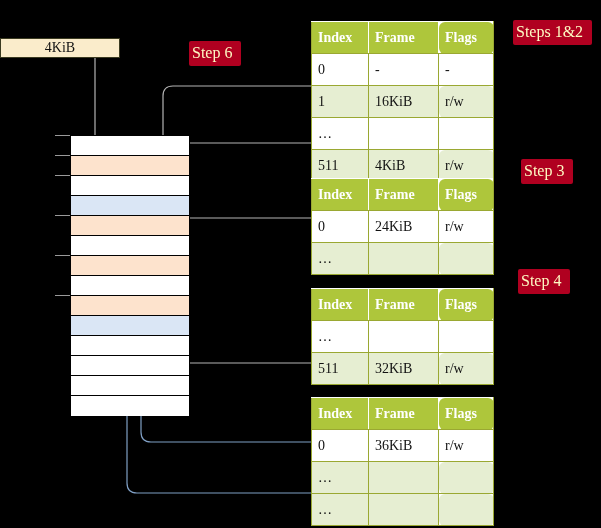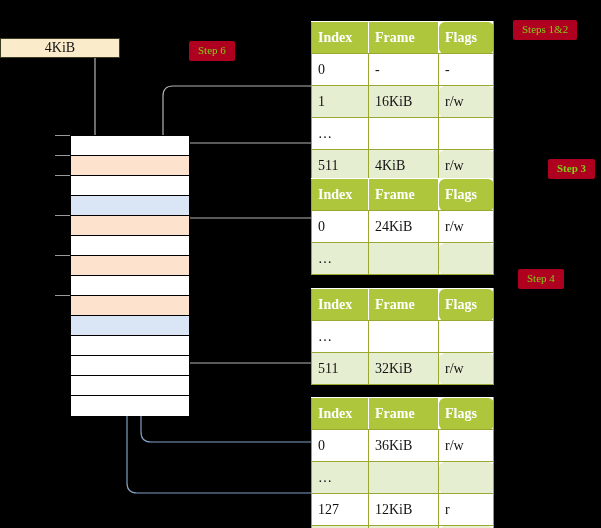--- a/index.html
+++ b/index.html
@@ -12,25 +12,25 @@
     height: 528px;
     position: relative;
     overflow: hidden;
     font-family: "Liberation Serif", "DejaVu Serif", serif;
   }
 
   
   .step-badge {
     position: absolute;
     background: #b00020;
-    color: #84cc16;
+    color: #fef9c3;
     font-family: "Liberation Serif", "DejaVu Serif", serif;
-    font-size: 11px;
+    font-size: 16px;
     line-height: 1;
-    padding: 4px 9px 5px 9px;
+    padding: 4px 9px 5px 3px;
     border-radius: 2px;
     white-space: nowrap;
     box-shadow: 0 1px 0 rgba(0,0,0,0.4);
   }
 
   
   .addr-box {
     position: absolute;
     left: 0px;
     top: 38px;
@@ -163,21 +163,21 @@
     <path d="M127,215 L127,483 Q127,493 137,493 L311,493"></path>
   </g>
   <g fill="none" stroke="#3d6ba5" stroke-width="1.6">
     <path d="M141,345 L141,325" marker-end="url(#blue-up)"></path>
     <path d="M127,235 L127,208" marker-end="url(#blue-up)"></path>
   </g>
 </svg>
 
 <div class="step-badge" style="left:189px; top:41px;">Step 6</div>
 <div class="step-badge" style="left:513px; top:20px;">Steps 1&amp;2</div>
-<div class="step-badge" style="left:548px; top:159px;font-weight:bold;">Step 3</div>
+<div class="step-badge" style="left:521px; top:159px;">Step 3</div>
 <div class="step-badge" style="left:518px; top:269px;">Step 4</div>
 
 <div class="addr-box">4KiB</div>
 
 <div id="memory-column">
     <div class="mem-cell"></div>
     <div class="mem-cell orange"></div>
     <div class="mem-cell"></div>
     <div class="mem-cell blue"></div>
     <div class="mem-cell orange"></div>
@@ -286,25 +286,20 @@
         <tr>
           <td class="col-index">0</td>
           <td class="col-frame">36KiB</td>
           <td class="col-flags">r/w</td>
         </tr>
         <tr class="alt">
           <td class="col-index">…</td>
           <td class="col-frame"></td>
           <td class="col-flags"></td>
         </tr>
-        <tr>
-          <td class="col-index">127</td>
-          <td class="col-frame">12KiB</td>
-          <td class="col-flags">r</td>
-        </tr>
         <tr class="alt">
           <td class="col-index">…</td>
           <td class="col-frame"></td>
           <td class="col-flags"></td>
         </tr>
       </tbody>
     </table>
   </div>
 
 </body></html>

